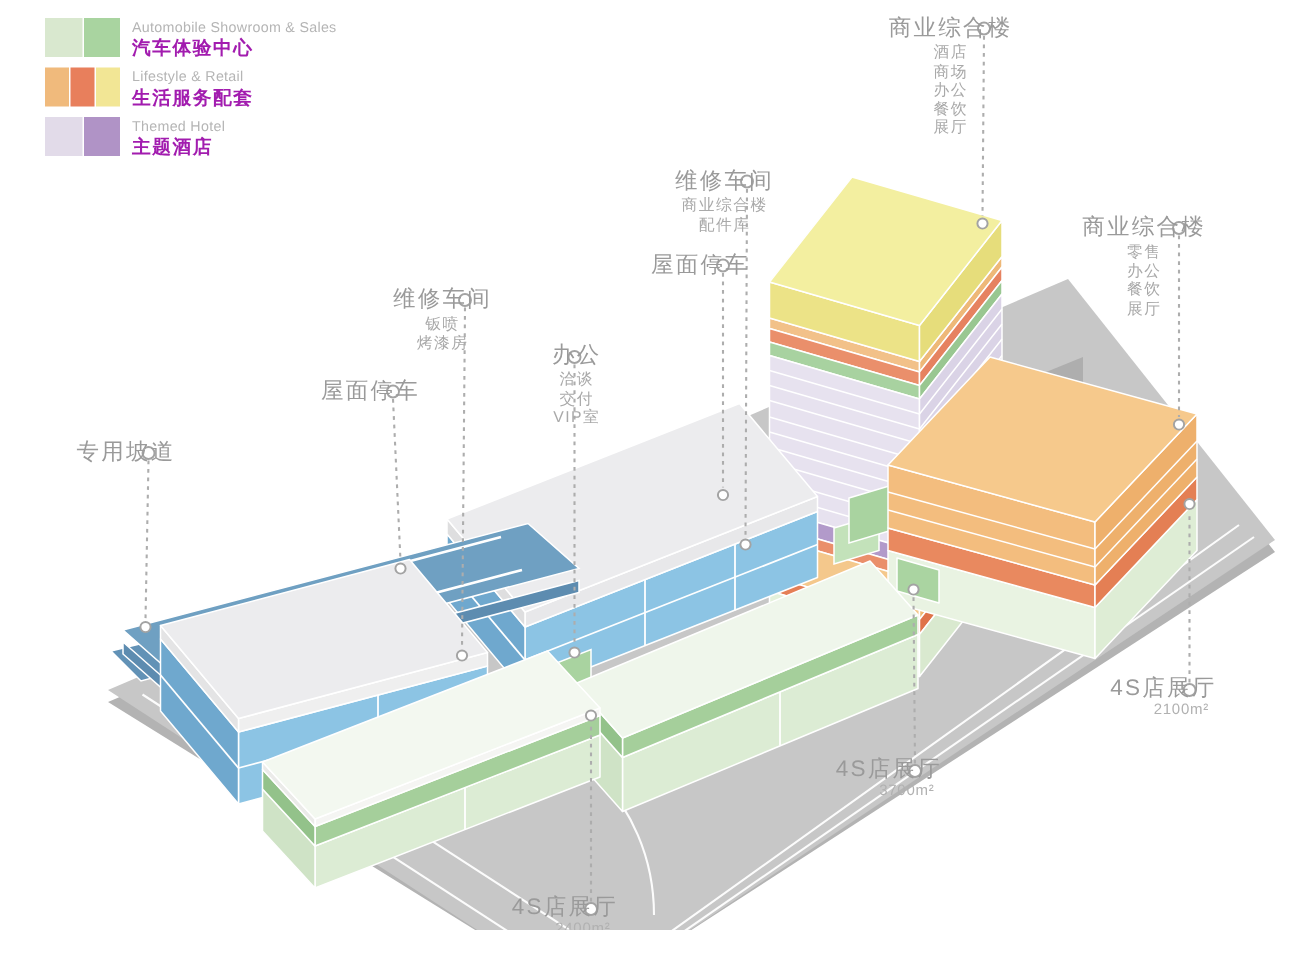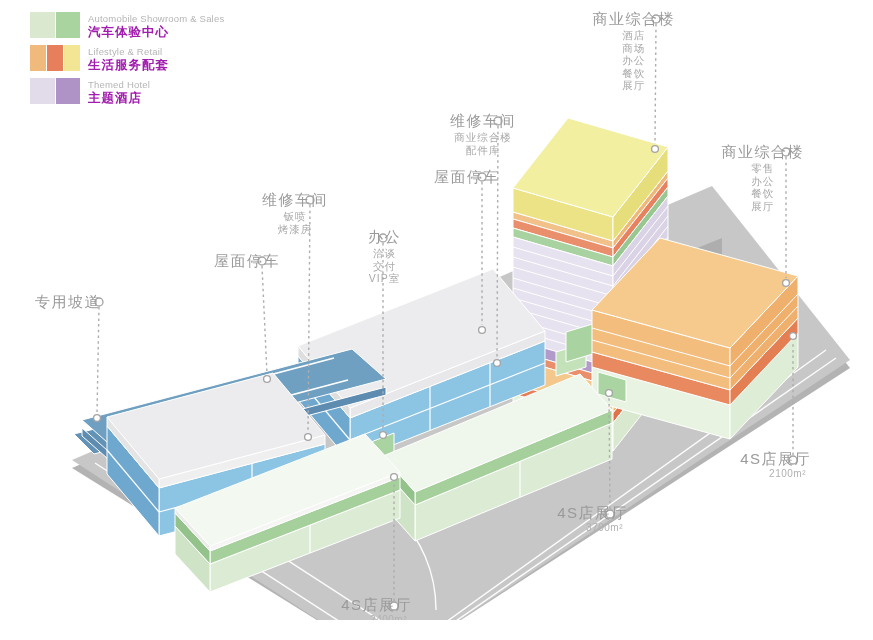--- a/index.html
+++ b/index.html
@@ -286,21 +286,21 @@
       <div>洽谈</div>
       <div>交付</div>
       <div>VIP室</div>
     </div>
   </div>
 
   <div class="lbl" style="right:619px;top:253px;">
     <div class="t">屋面停车</div>
   </div>
 
-  <div class="lbl" style="right:798px;top:294px;">
+  <div class="lbl" style="right:782px;top:294px;">
     <div class="t">专用坡道</div>
   </div>
 
   <div class="lbl" style="right:487px;top:597px;">
     <div class="t">4S店展厅</div>
     <div class="area">2400m²</div>
   </div>
 
   <div class="lbl" style="right:271px;top:505px;">
     <div class="t">4S店展厅</div>

